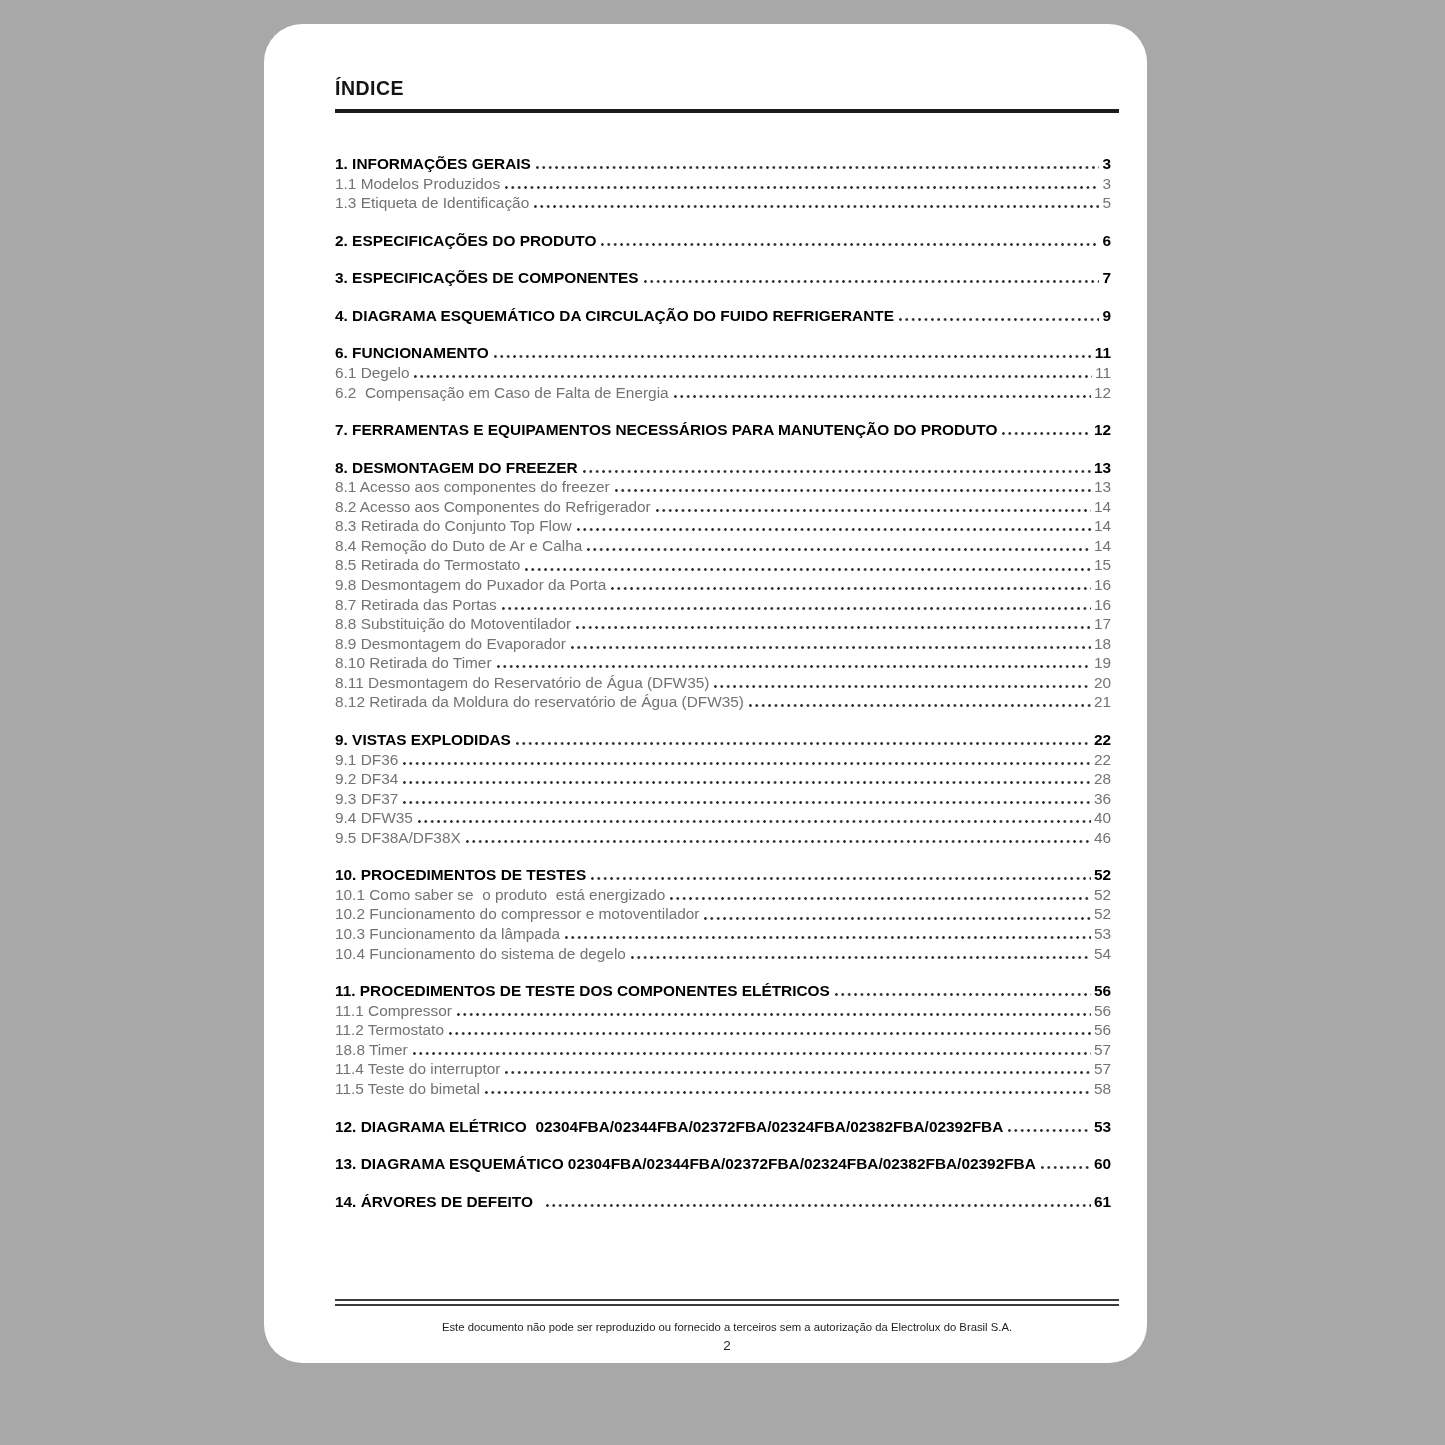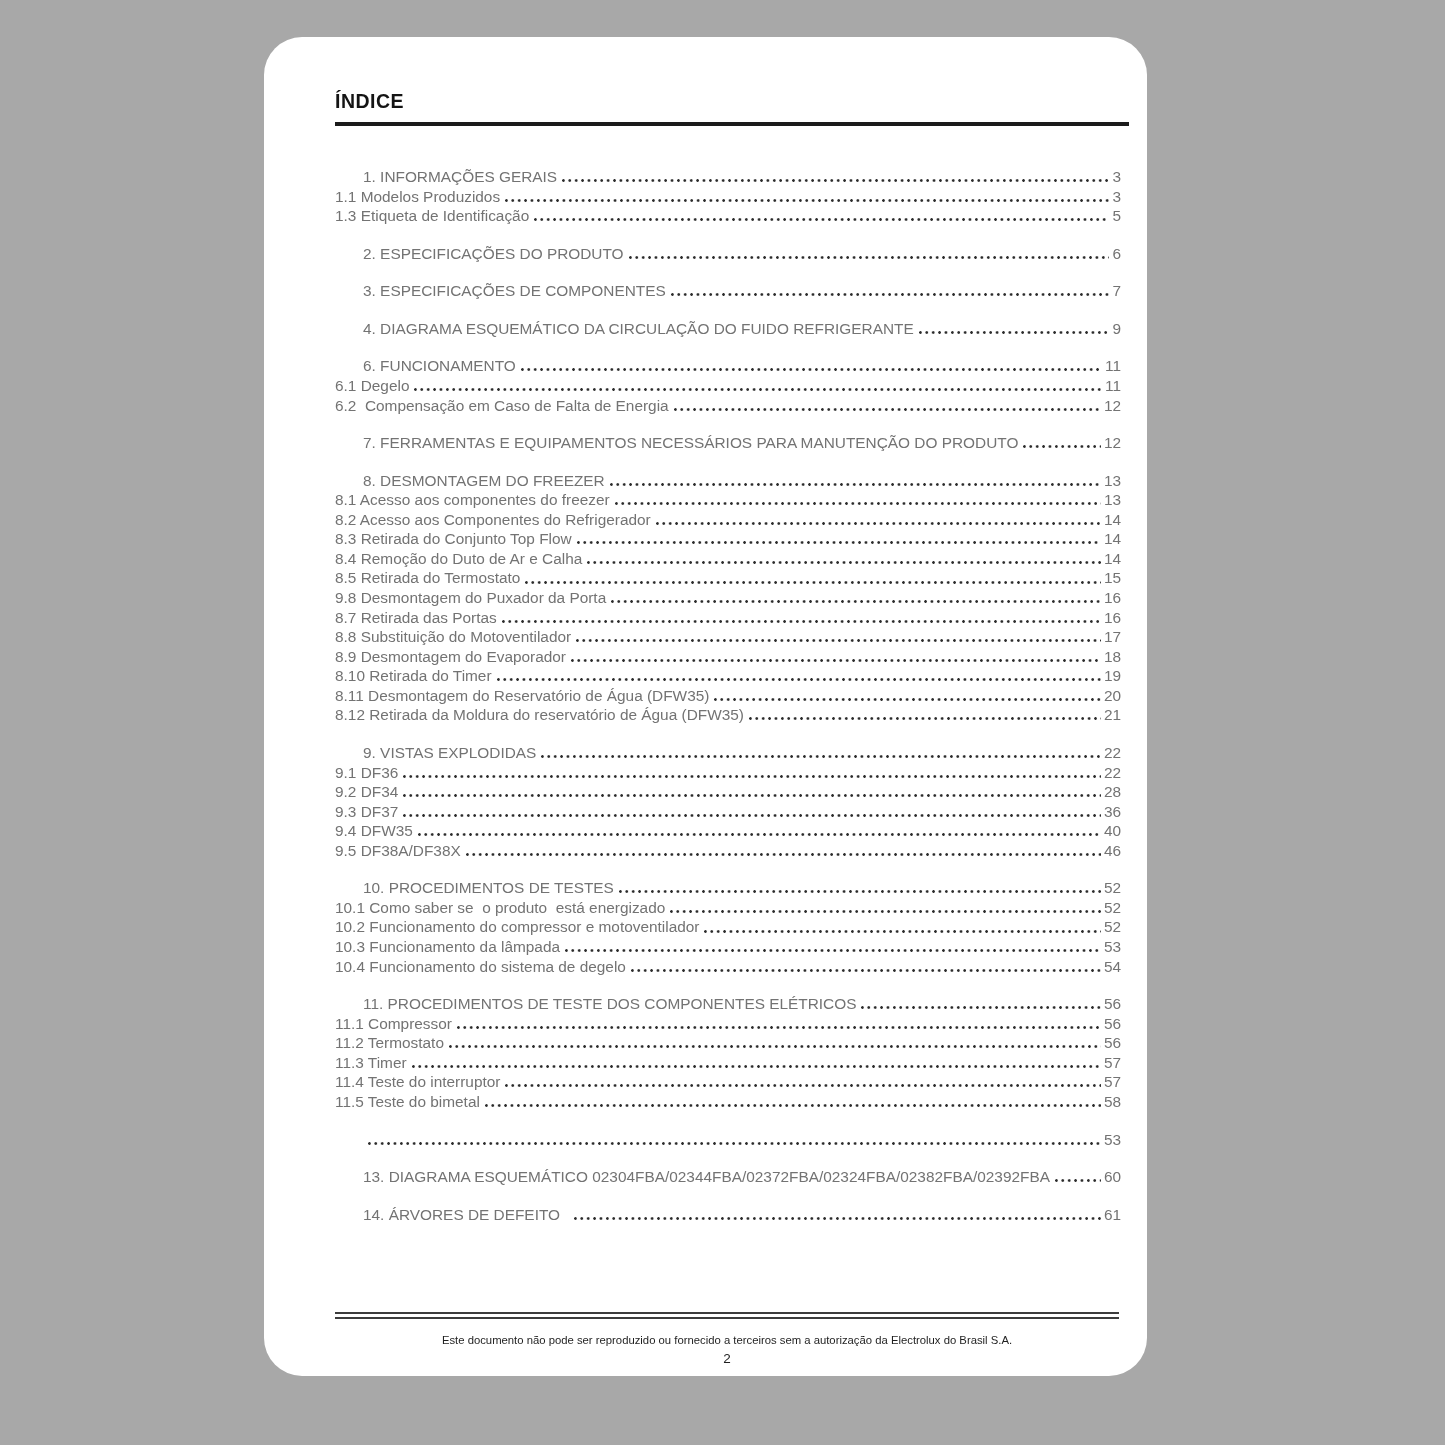--- a/index.html
+++ b/index.html
@@ -7,27 +7,27 @@
     padding: 0;
     width: 1445px;
     height: 1445px;
     background: #a8a8a8;
     font-family: "Liberation Sans", sans-serif;
     overflow: hidden;
   }
   .page {
     position: absolute;
     left: 264px;
-    top: 37px;
+    top: 24px;
     width: 883px;
     height: 1339px;
     background: #ffffff;
     border-radius: 38px;
     box-sizing: border-box;
-    padding: 53px 18px 0 71px;
+    padding: 53px 28px 0 71px;
     color: #1d1d1d;
   }
   .doc-title {
     margin: 0 0 9px 0;
     font-size: 19.5px;
     font-weight: bold;
     letter-spacing: 0.5px;
     color: #141414;
   }
   .title-rule {
@@ -40,21 +40,21 @@
     padding-right: 8px;
   }
   .toc-group + .toc-group { margin-top: 18px; }
   .toc-row {
     display: flex;
     align-items: baseline;
     font-size: 15.4px;
     line-height: 19.56px;
     color: #737373;
   }
-  .toc-row.bold { font-weight: normal; color: #737373; margin-left: 28px; }
+  .toc-row.bold { font-weight: bold; color: #000000; }
   .toc-label { white-space: pre-wrap; }
   .dot-leader {
     flex: 1 1 auto;
     min-width: 5px;
     height: 3px;
     align-self: flex-end;
     margin: 0 3px 4.5px 5px;
     background-image: radial-gradient(circle at 1.4px 1.5px, #2c2c2c 1.1px, transparent 1.55px);
     background-size: 6.4px 3px;
     background-repeat: repeat-x;
@@ -320,39 +320,40 @@
     <span class="toc-page">56</span>
   </div>
 
   <div class="toc-row">
     <span class="toc-label">11.2 Termostato</span>
     <span class="dot-leader"></span>
     <span class="toc-page">56</span>
   </div>
 
   <div class="toc-row">
-    <span class="toc-label">11.3 Timer</span>
+    <span class="toc-label">18.8 Timer</span>
     <span class="dot-leader"></span>
     <span class="toc-page">57</span>
   </div>
 
   <div class="toc-row">
     <span class="toc-label">11.4 Teste do interruptor</span>
     <span class="dot-leader"></span>
     <span class="toc-page">57</span>
   </div>
 
   <div class="toc-row">
     <span class="toc-label">11.5 Teste do bimetal</span>
     <span class="dot-leader"></span>
     <span class="toc-page">58</span>
   </div>
 </div>
       <div class="toc-group">
   <div class="toc-row bold">
+    <span class="toc-label">12. DIAGRAMA ELÉTRICO  02304FBA/02344FBA/02372FBA/02324FBA/02382FBA/02392FBA</span>
     <span class="dot-leader"></span>
     <span class="toc-page">53</span>
   </div>
 </div>
       <div class="toc-group">
   <div class="toc-row bold">
     <span class="toc-label">13. DIAGRAMA ESQUEMÁTICO 02304FBA/02344FBA/02372FBA/02324FBA/02382FBA/02392FBA</span>
     <span class="dot-leader"></span>
     <span class="toc-page">60</span>
   </div>

